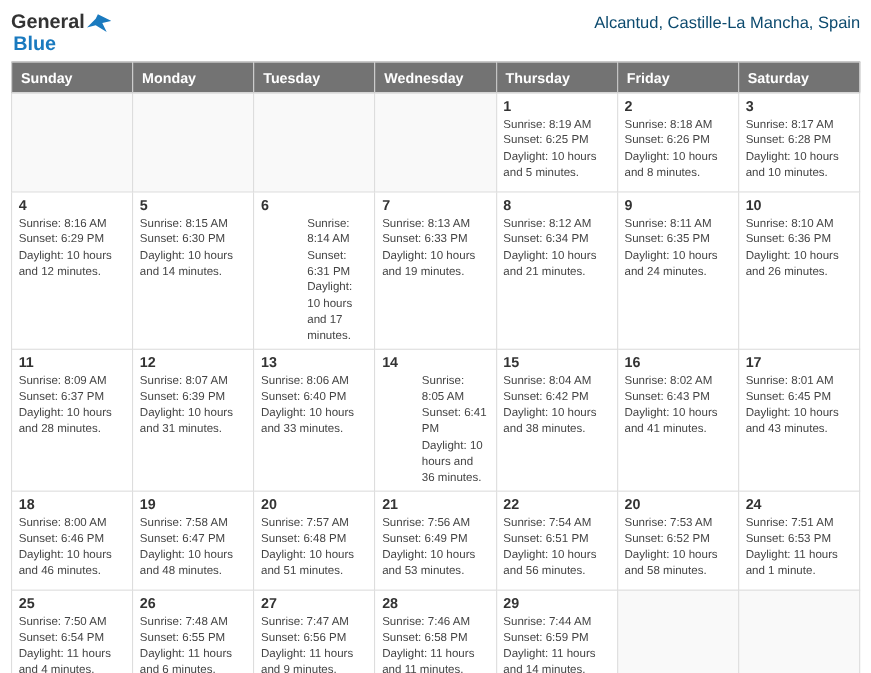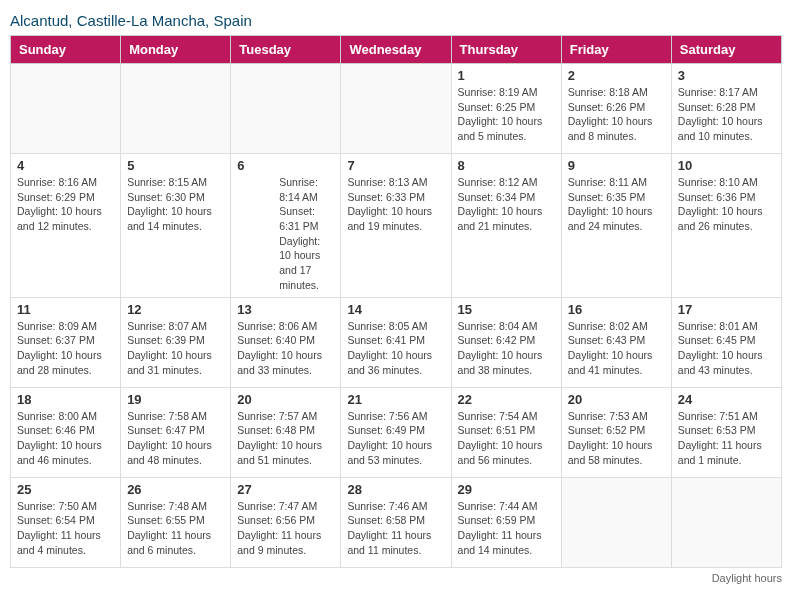--- a/index.html
+++ b/index.html
@@ -44,21 +44,21 @@
       font-size: 15px;
       color: #0c4a6e;
       margin-top: 2px;
     }
     .calendar-table {
       width: 100%;
       border-collapse: collapse;
       table-layout: fixed;
     }
     .calendar-table th {
-      background-color: #be185d;
+      background-color: #737373;
       color: #fff;
       text-align: left;
       padding: 6px 8px;
       font-size: 13px;
       font-weight: bold;
       border: 1px solid #ccc;
     }
     .calendar-table td {
       vertical-align: top;
       border: 1px solid #ddd;
@@ -86,20 +86,31 @@
       text-align: right;
       font-size: 11px;
       color: #666;
       margin-top: 4px;
     }
   </style>
 </head>
 <body>
 
 <div class="header-area">
+  <div class="logo">
+    <div style="display:flex; flex-direction:column; line-height:1.1;">
+      <span style="display:flex; align-items:center; gap:2px;">
+        <span class="logo-text-general">General</span>
+        <svg width="22" height="18" viewBox="0 0 22 18">
+          <polygon points="10,2 22,8 14,10 18,18 8,12 0,14 8,6" fill="#1a7abf"></polygon>
+        </svg>
+      </span>
+      <span class="logo-text-blue" style="margin-left:2px;">Blue</span>
+    </div>
+  </div>
   <div class="title-area">
     <div class="location-title">Alcantud, Castille-La Mancha, Spain</div>
   </div>
 </div>
 
 <table class="calendar-table">
   <thead>
     <tr id="days-header">
         <th>Sunday</th>
         <th>Monday</th>
@@ -193,21 +204,21 @@
 Daylight: 10 hours and 31 minutes.</div>
         </td>
         <td>
           <div class="day-number">13</div>
           <div class="day-info" style="white-space: pre-line;">Sunrise: 8:06 AM
 Sunset: 6:40 PM
 Daylight: 10 hours and 33 minutes.</div>
         </td>
         <td>
           <div class="day-number">14</div>
-          <div class="day-info" style="white-space: pre-line;">Sunrise: 8:05 AM
+          <div class="day-info" style="white-space: pre-line; margin-left: 36px;">Sunrise: 8:05 AM
 Sunset: 6:41 PM
 Daylight: 10 hours and 36 minutes.</div>
         </td>
         <td>
           <div class="day-number">15</div>
           <div class="day-info" style="white-space: pre-line;">Sunrise: 8:04 AM
 Sunset: 6:42 PM
 Daylight: 10 hours and 38 minutes.</div>
         </td>
         <td>

